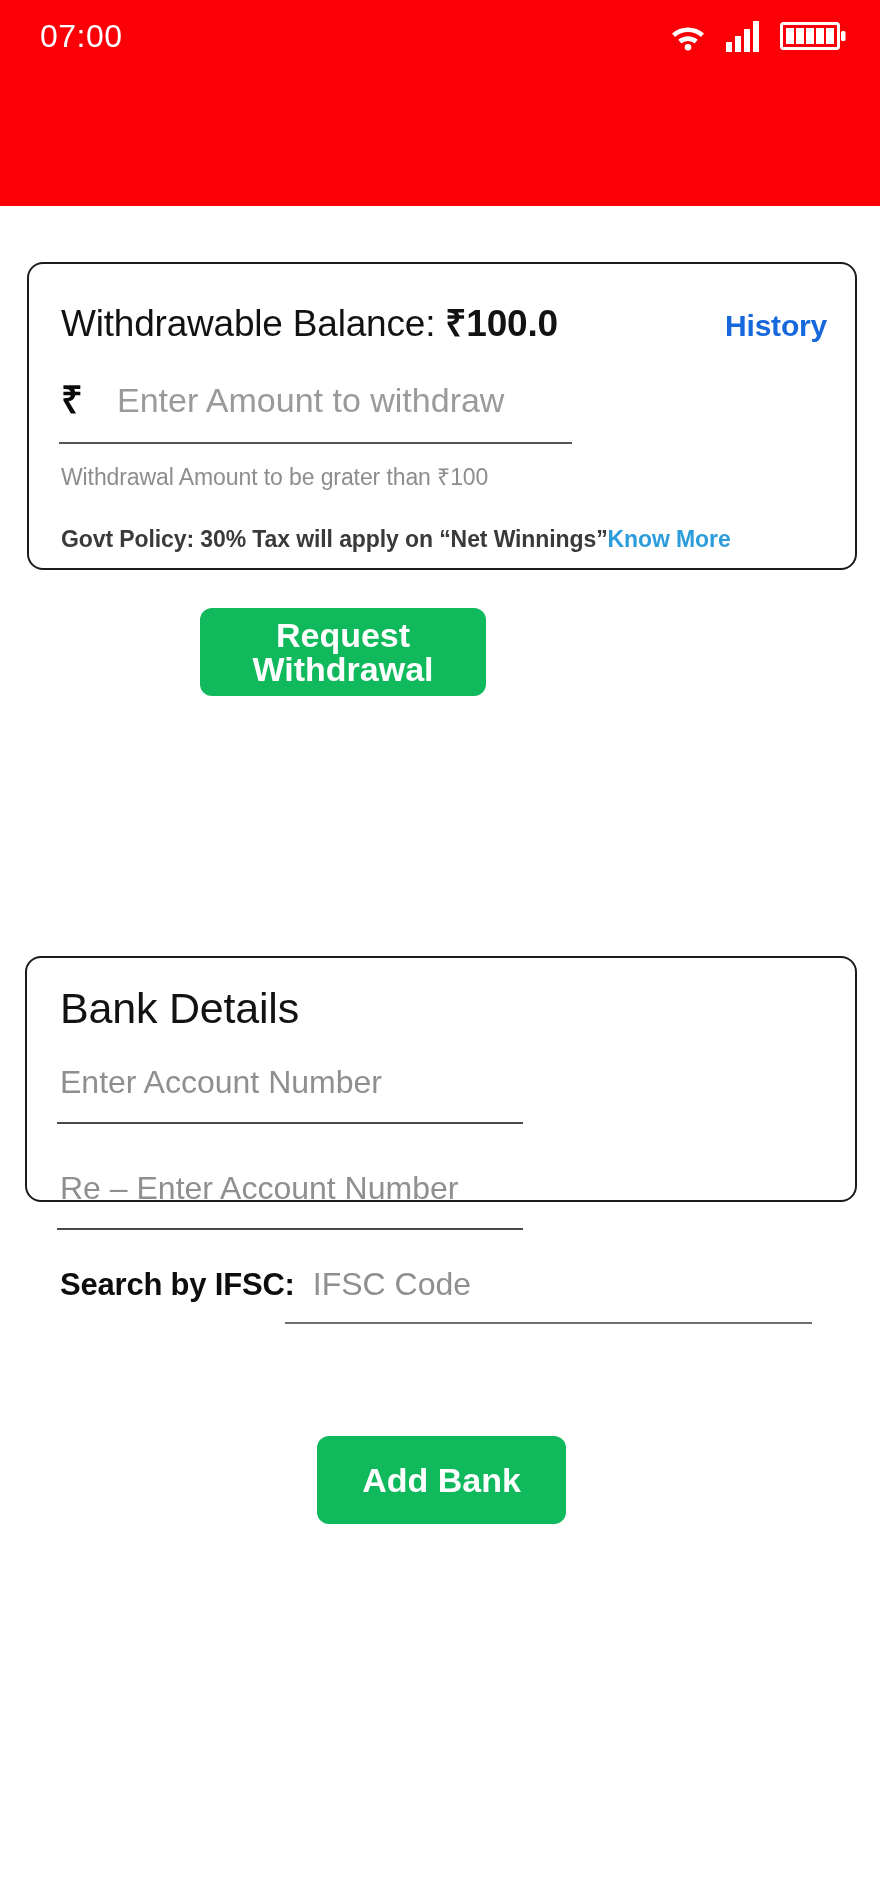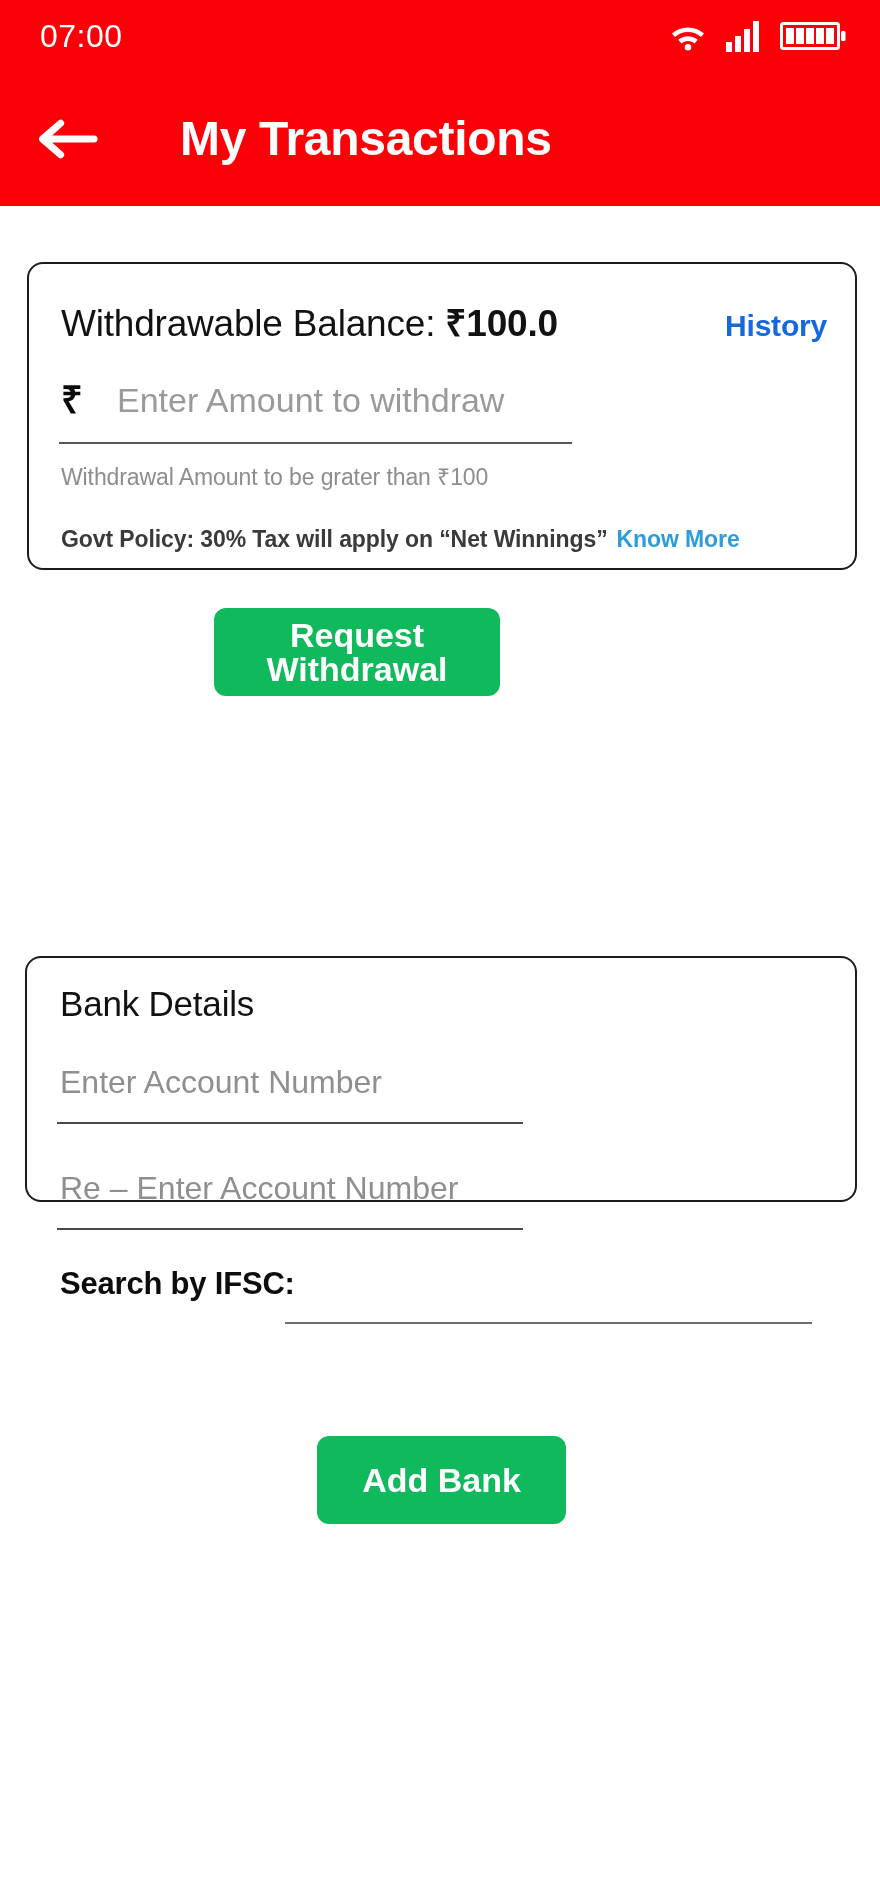--- a/index.html
+++ b/index.html
@@ -188,40 +188,39 @@
   .policy-text {
     font-size: 23px;
     font-weight: 700;
     color: #3a3a3a;
     letter-spacing: -0.1px;
   }
   .know-more {
     font-size: 23px;
     font-weight: 700;
     color: #2d9cdb;
-    margin-left: 9px;
     cursor: pointer;
     letter-spacing: -0.1px;
   }
 
   
   .btn-green {
     background: #0fb95c;
     color: #ffffff;
     border: none;
     border-radius: 12px;
     font-family: "Liberation Sans", sans-serif;
     font-weight: 700;
     cursor: pointer;
     line-height: 1;
   }
 
   .request-btn {
     position: absolute;
-    left: 214px;
+    left: 200px;
     top: 608px;
     width: 286px;
     height: 88px;
     font-size: 34px;
   }
 
   
   .tabstrip {
     position: absolute;
     left: 28px;
@@ -272,21 +271,21 @@
     height: 246px;
     border: 2px solid #1c1c1c;
     border-radius: 16px;
     background: #ffffff;
   }
 
   .bank-title {
     position: absolute;
     left: 33px;
     top: 26px;
-    font-size: 35px;
+    font-size: 43px;
     color: #121212;
     font-weight: 400;
     letter-spacing: -0.2px;
   }
 
   .field-underline-input {
     border: none;
     outline: none;
     background: transparent;
     font-family: "Liberation Sans", sans-serif;
@@ -402,30 +401,20 @@
             <rect x="6" y="8" width="8" height="16" fill="#ffffff"></rect>
             <rect x="16" y="8" width="8" height="16" fill="#ffffff"></rect>
             <rect x="26" y="8" width="8" height="16" fill="#ffffff"></rect>
             <rect x="36" y="8" width="8" height="16" fill="#ffffff"></rect>
             <rect x="46" y="8" width="8" height="16" fill="#ffffff"></rect>
           </svg>
         </span>
       </div>
     </div>
 
-    <div class="appbar">
-      <div class="back-btn">
-        <span>
-          <svg class="icon-back" viewBox="0 0 64 44" aria-hidden="true">
-            <path d="M24.5 3.6 6.2 19.3a3.6 3.6 0 0 0 0 5.4L24.5 40.4a3.4 3.4 0 0 0 4.8-.3 3.4 3.4 0 0 0-.3-4.8L18.2 25.6H60a3.6 3.6 0 0 0 0-7.2H18.2L29 8.7a3.4 3.4 0 0 0 .3-4.8 3.4 3.4 0 0 0-4.8-.3z" fill="#ffffff"></path>
-          </svg>
-        </span>
-      </div>
-      <div class="appbar-title">My Transactions</div>
-    </div>
   </div>
 
   <div class="withdraw-card">
 
     <div class="balance-row">
       <div class="balance-text"><span>Withdrawable Balance: </span><b>₹100.0</b></div>
       <div class="history-link">History</div>
     </div>
 
     <div class="amount-row">
@@ -454,19 +443,20 @@
     </div>
     <div class="acct-line"></div>
 
     <div class="reacct-field">
       <input class="field-underline-input reacct-input" type="text" placeholder="Re – Enter Account Number" style="">
     </div>
     <div class="reacct-line"></div>
 
     <div class="ifsc-row">
       <span class="ifsc-label">Search by IFSC:</span>
+      <input class="field-underline-input ifsc-input" type="text" placeholder="IFSC Code" style="">
     </div>
     <div class="ifsc-line"></div>
   </div>
 
   <button class="btn-green addbank-btn">Add Bank</button>
 
 </div>
 
 </body></html>

